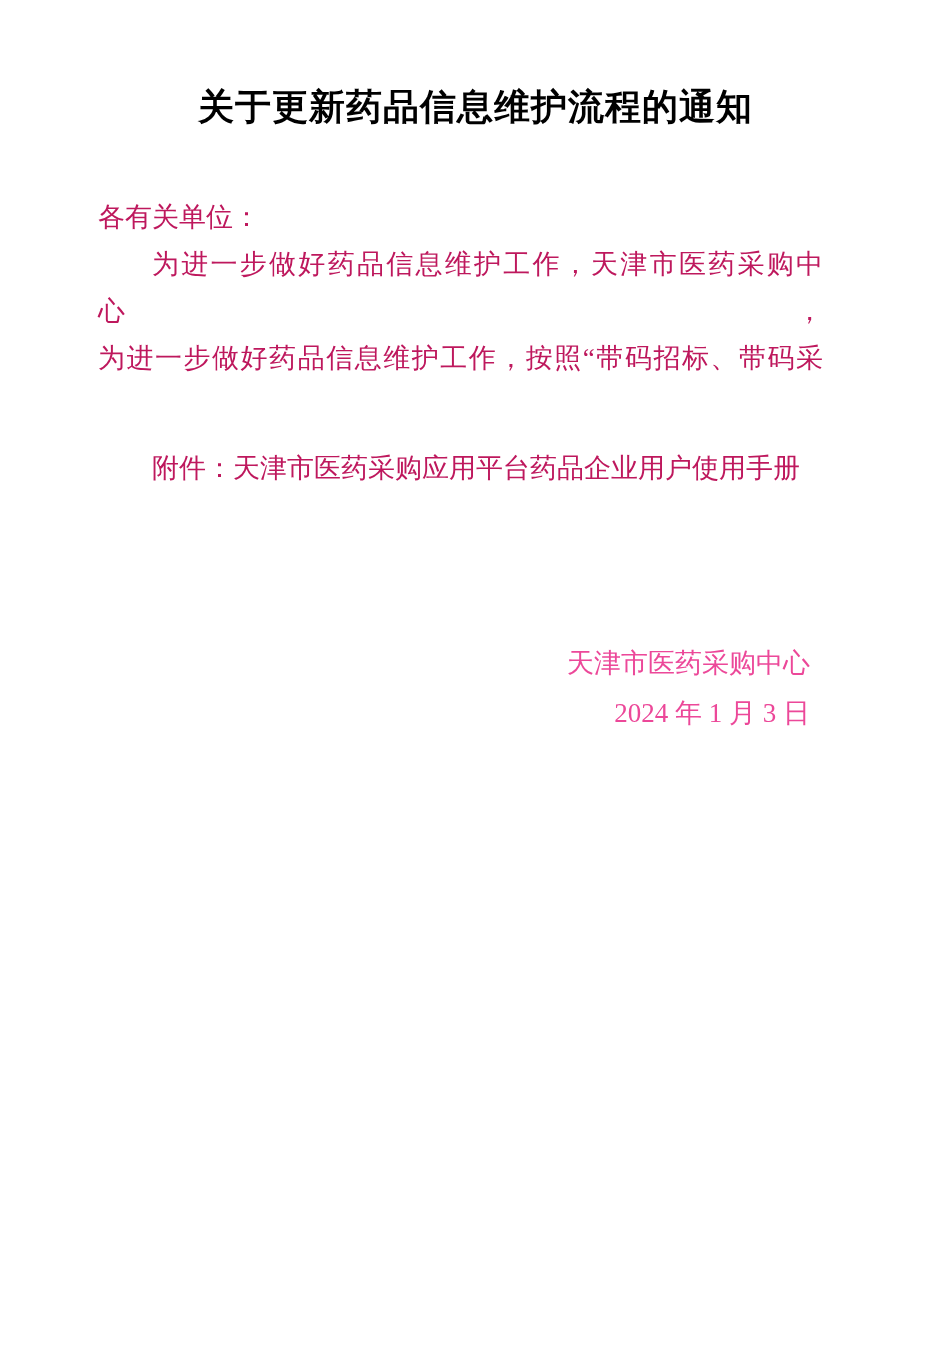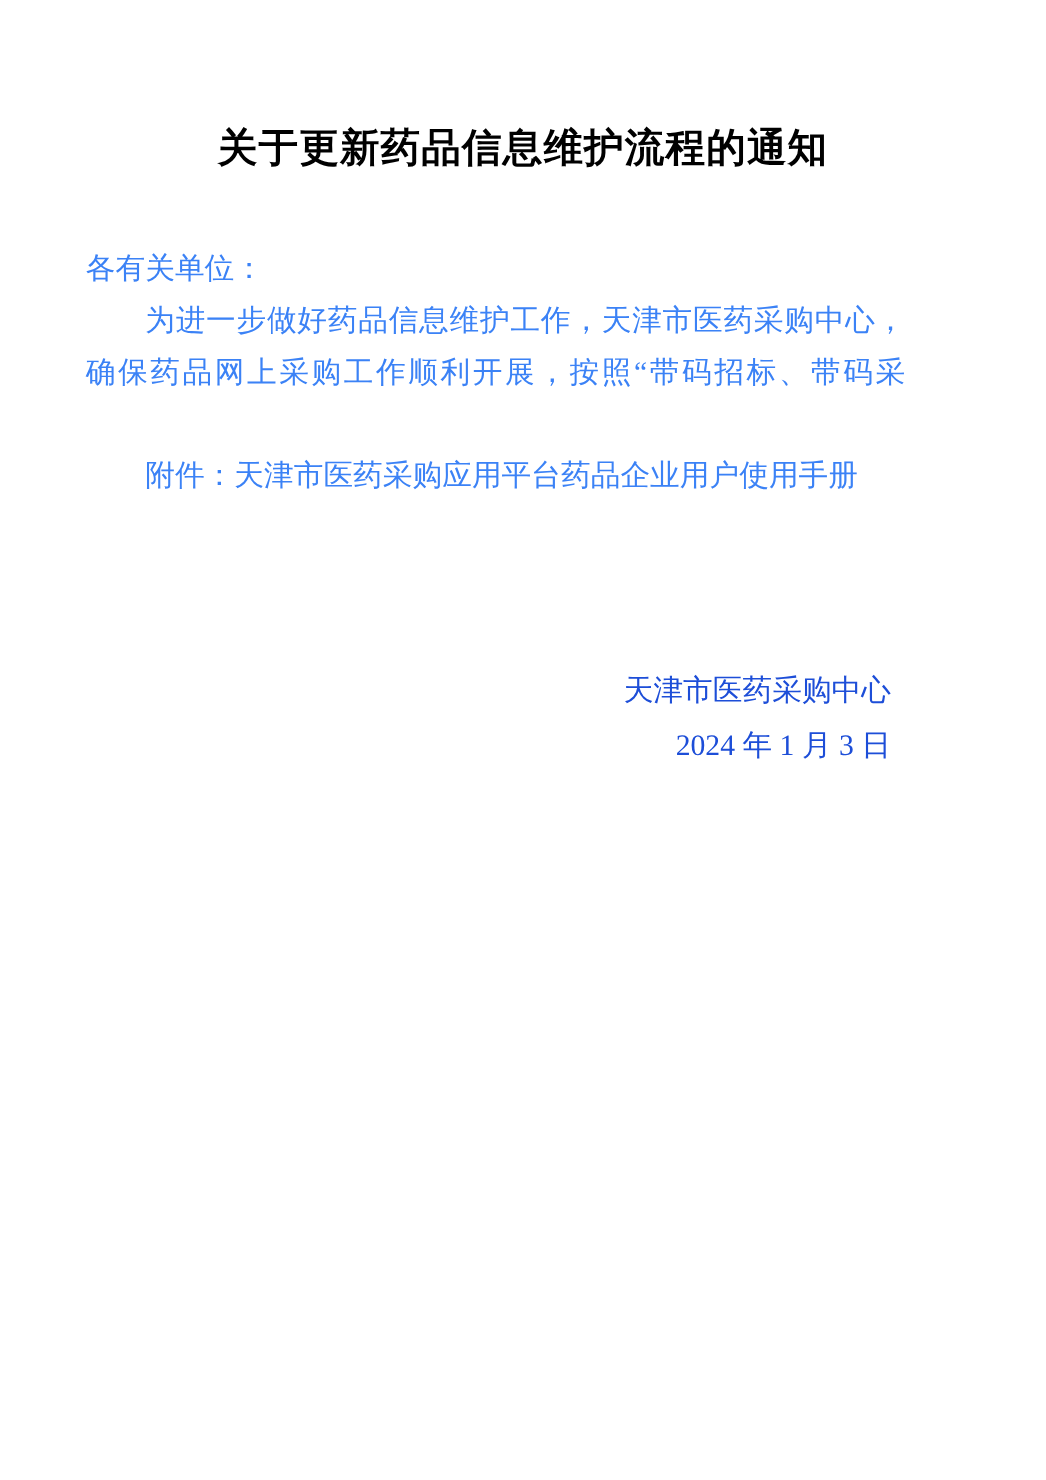--- a/index.html
+++ b/index.html
@@ -15,84 +15,84 @@
   .page {
     position: relative;
     width: 951px;
     height: 1345px;
     background: #ffffff;
     overflow: hidden;
     color: #1c1c1c;
   }
 
   .title {
-    margin-top: 113px;
+    margin-top: 86px;
     font-size: 36px;
     line-height: 42px;
     font-weight: bold;
     text-align: center;
     color: #000000;
     letter-spacing: 1px;
     font-family: "Liberation Serif", "DejaVu Serif", serif;
   }
 
   .body-text {
     margin-top: 66px;
-    padding-left: 78px;
+    padding-left: 98px;
     padding-right: 128px;   
     font-size: 27px;
     line-height: 47px;
-    color: #3b82f6;
+    color: #be185d;
   }
 
   .line {
     white-space: nowrap;
   }
 
   
   .fill {
     white-space: normal;
     text-align: justify;
     text-align-last: justify;
     text-justify: inter-character;
   }
 
   .indent {
     text-indent: 2em;
   }
 
   .attachment {
-    margin-top: 47px;       
+    margin-top: 63px;       
     text-indent: 2em;
     white-space: nowrap;
   }
 
   .closing {
     margin-top: 146px;      
     padding-right: 141px;   
     font-size: 27px;
     line-height: 50px;
     text-align: right;
-    color: #1d4ed8;
+    color: #ec4899;
   }
 </style>
 </head>
 <body>
 
 <div class="page">
 
   <h1 class="title">关于更新药品信息维护流程的通知</h1>
 
   <div class="body-text">
 
     <div class="line">各有关单位：</div>
 
     <div>
       <div class="line fill indent">为进一步做好药品信息维护工作，天津市医药采购中心，</div>
-      <div class="line fill">确保药品网上采购工作顺利开展，按照“带码招标、带码采</div>
+      <div class="line fill">为进一步做好药品信息维护工作，按照“带码招标、带码采</div>
     </div>
 
     <div class="attachment">附件：天津市医药采购应用平台药品企业用户使用手册</div>
   </div>
 
   <div class="closing">
     <div>天津市医药采购中心</div>
     <div>2024 年 1 月 3 日</div>
   </div>
 

